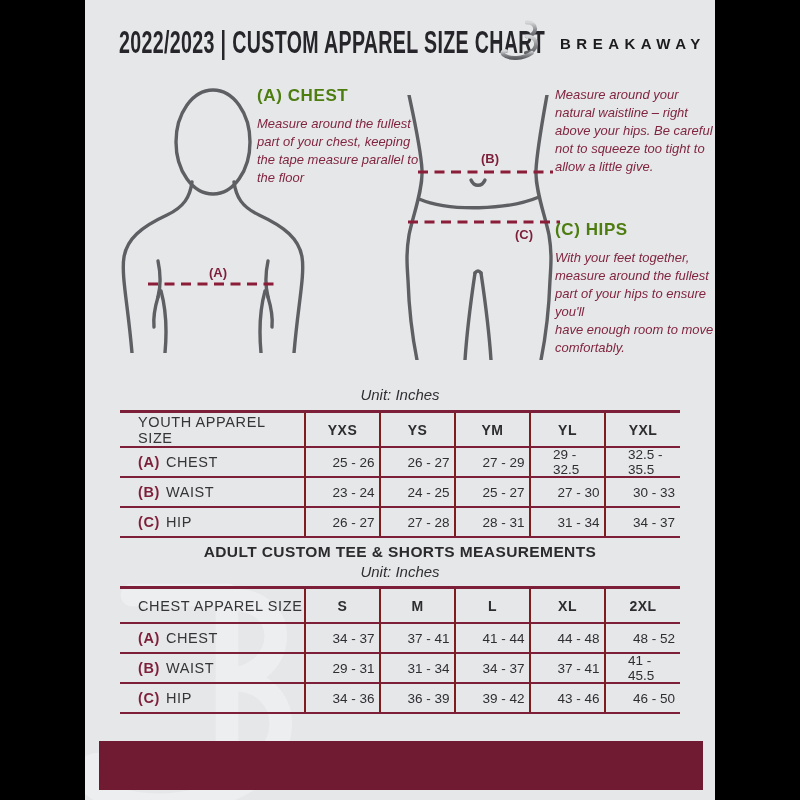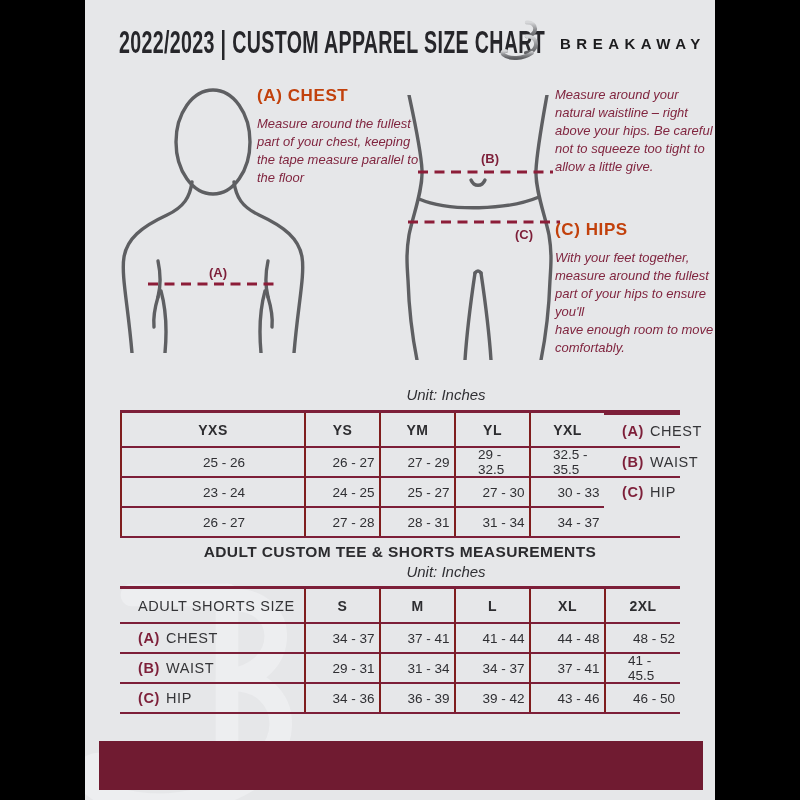--- a/index.html
+++ b/index.html
@@ -30,31 +30,31 @@
   .fig path, .fig ellipse { fill:none; stroke:#5E5F62; stroke-width:3.4; stroke-linecap:round; }
   .fig .dash { stroke:#8C1D38; stroke-width:3; stroke-dasharray:10 6.5; stroke-linecap:butt; }
   .fig text { font:bold 13px "Liberation Sans", sans-serif; fill:#7D1F39; }
   
   .instr { position:absolute; }
   .instr-a { left:172px; top:86px;  width:162px; }
   .instr-b { left:470px; top:86px;  width:158px; }
   .instr-c { left:470px; top:220px; width:166px; }
   .instr h3 {
     margin:0 0 9px 0; font-size:17px; font-weight:bold;
-    color:#c2410c; letter-spacing:0.6px;
+    color:#4d7c0f; letter-spacing:0.6px;
   }
   .instr p {
     margin:0; font-size:13px; font-style:italic; color:#80253F;
     line-height:1.38; white-space:pre-line;
   }
   
   .tbl-title { position:absolute; left:0; width:630px; text-align:center;
     font-size:15.5px; font-weight:bold; color:#2b2b2e; letter-spacing:0.4px; }
   .tbl-unit  { position:absolute; left:0; width:630px; text-align:center;
-    font-size:15px; font-style:italic; color:#303034;padding-left:46px; }
+    font-size:15px; font-style:italic; color:#303034; }
   .t1-title { top:366px; } .t1-unit { top:386px; }
   .t2-title { top:543px; } .t2-unit { top:563px; }
   .size-table {
     position:absolute; left:35px; width:560px;
     display:grid; grid-template-columns:184px 75px 75px 75px 75px 76px;
     grid-template-rows:33px 30px 30px 30px;
     border-top:3px solid #7D1F39; border-bottom:2px solid #7D1F39;
   }
   .t1 { top:410px; } .t2 { top:586px; }
   .cell { box-sizing:border-box; display:flex; align-items:center; justify-content:center;
@@ -137,20 +137,21 @@
     <p>Measure around your natural waistline – right above your hips. Be careful not to squeeze too tight to allow a little give.</p>
   </div>
   <div class="instr instr-c">
     <h3>(C) HIPS</h3>
     <p>With your feet together, measure around the fullest part of your hips to ensure you'll
 have enough room to move comfortably.</p>
   </div>
 
   <div class="tbl-unit t1-unit">Unit: Inches</div>
   <div class="size-table t1">
+      <div class="cell c0">YOUTH APPAREL SIZE</div>
       <div class="cell col-hdr">YXS</div>
       <div class="cell col-hdr">YS</div>
       <div class="cell col-hdr">YM</div>
       <div class="cell col-hdr">YL</div>
       <div class="cell col-hdr">YXL</div>
       <div class="cell c0 row-top">
         <span class="marker">(A)</span>
         <span>CHEST</span>
       </div>
       <div class="cell val row-top">25 - 26</div>
@@ -174,21 +175,21 @@
       <div class="cell val row-top">26 - 27</div>
       <div class="cell val row-top">27 - 28</div>
       <div class="cell val row-top">28 - 31</div>
       <div class="cell val row-top">31 - 34</div>
       <div class="cell val row-top">34 - 37</div>
     </div>
 
   <div class="tbl-title t2-title">ADULT CUSTOM TEE &amp; SHORTS MEASUREMENTS</div>
   <div class="tbl-unit t2-unit">Unit: Inches</div>
   <div class="size-table t2">
-      <div class="cell c0">ADULT SHORTS SIZE</div>
+      <div class="cell c0">CHEST APPAREL SIZE</div>
       <div class="cell col-hdr">S</div>
       <div class="cell col-hdr">M</div>
       <div class="cell col-hdr">L</div>
       <div class="cell col-hdr">XL</div>
       <div class="cell col-hdr">2XL</div>
       <div class="cell c0 row-top">
         <span class="marker">(A)</span>
         <span>CHEST</span>
       </div>
       <div class="cell val row-top">34 - 37</div>

